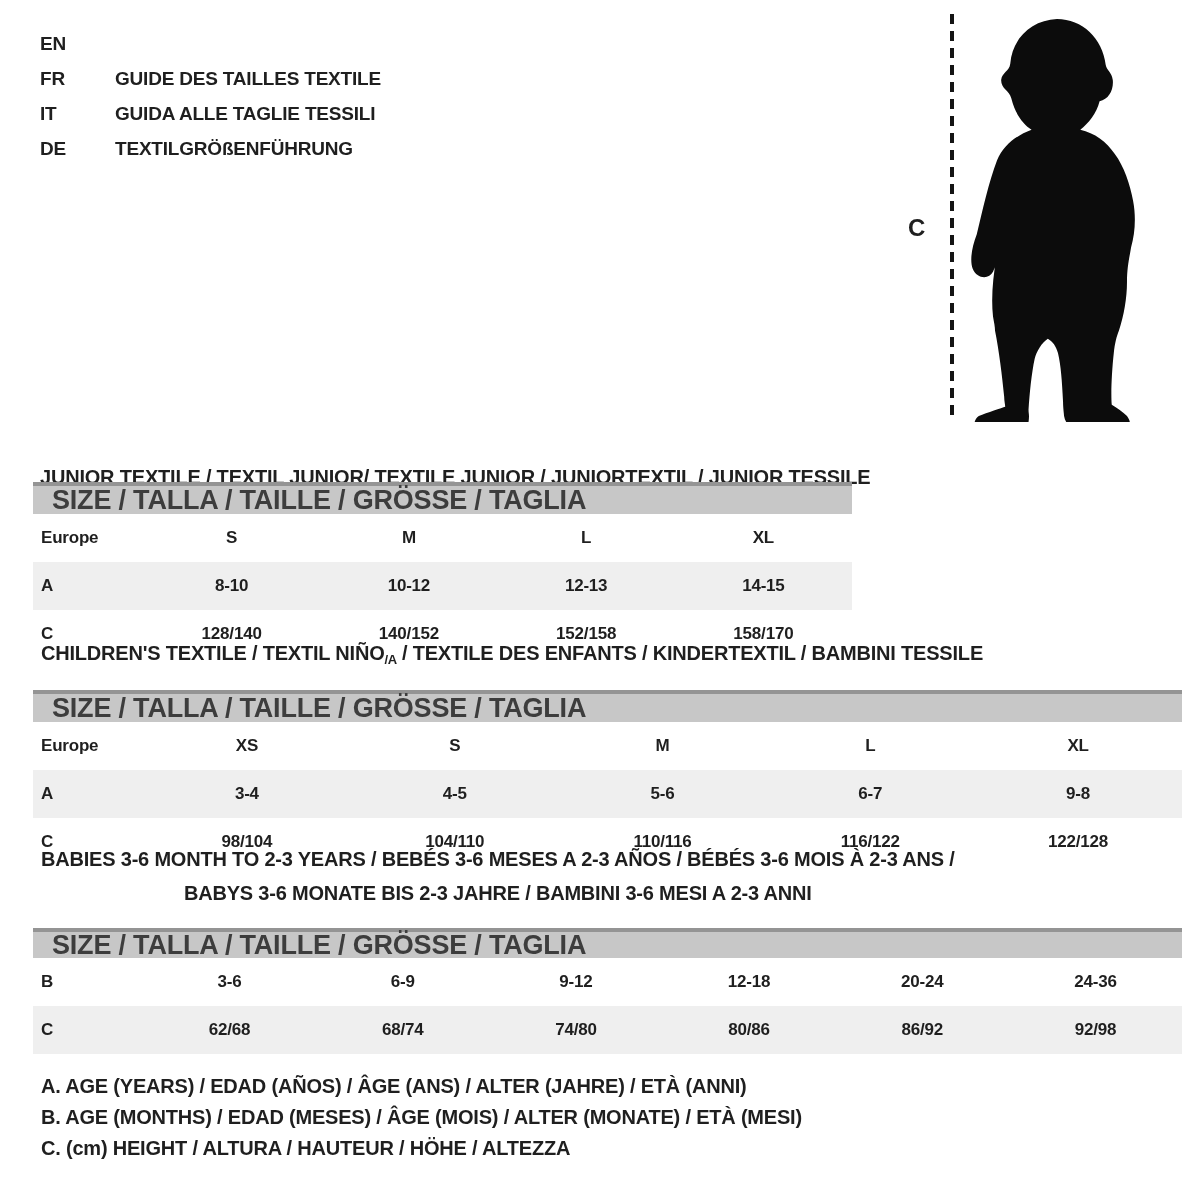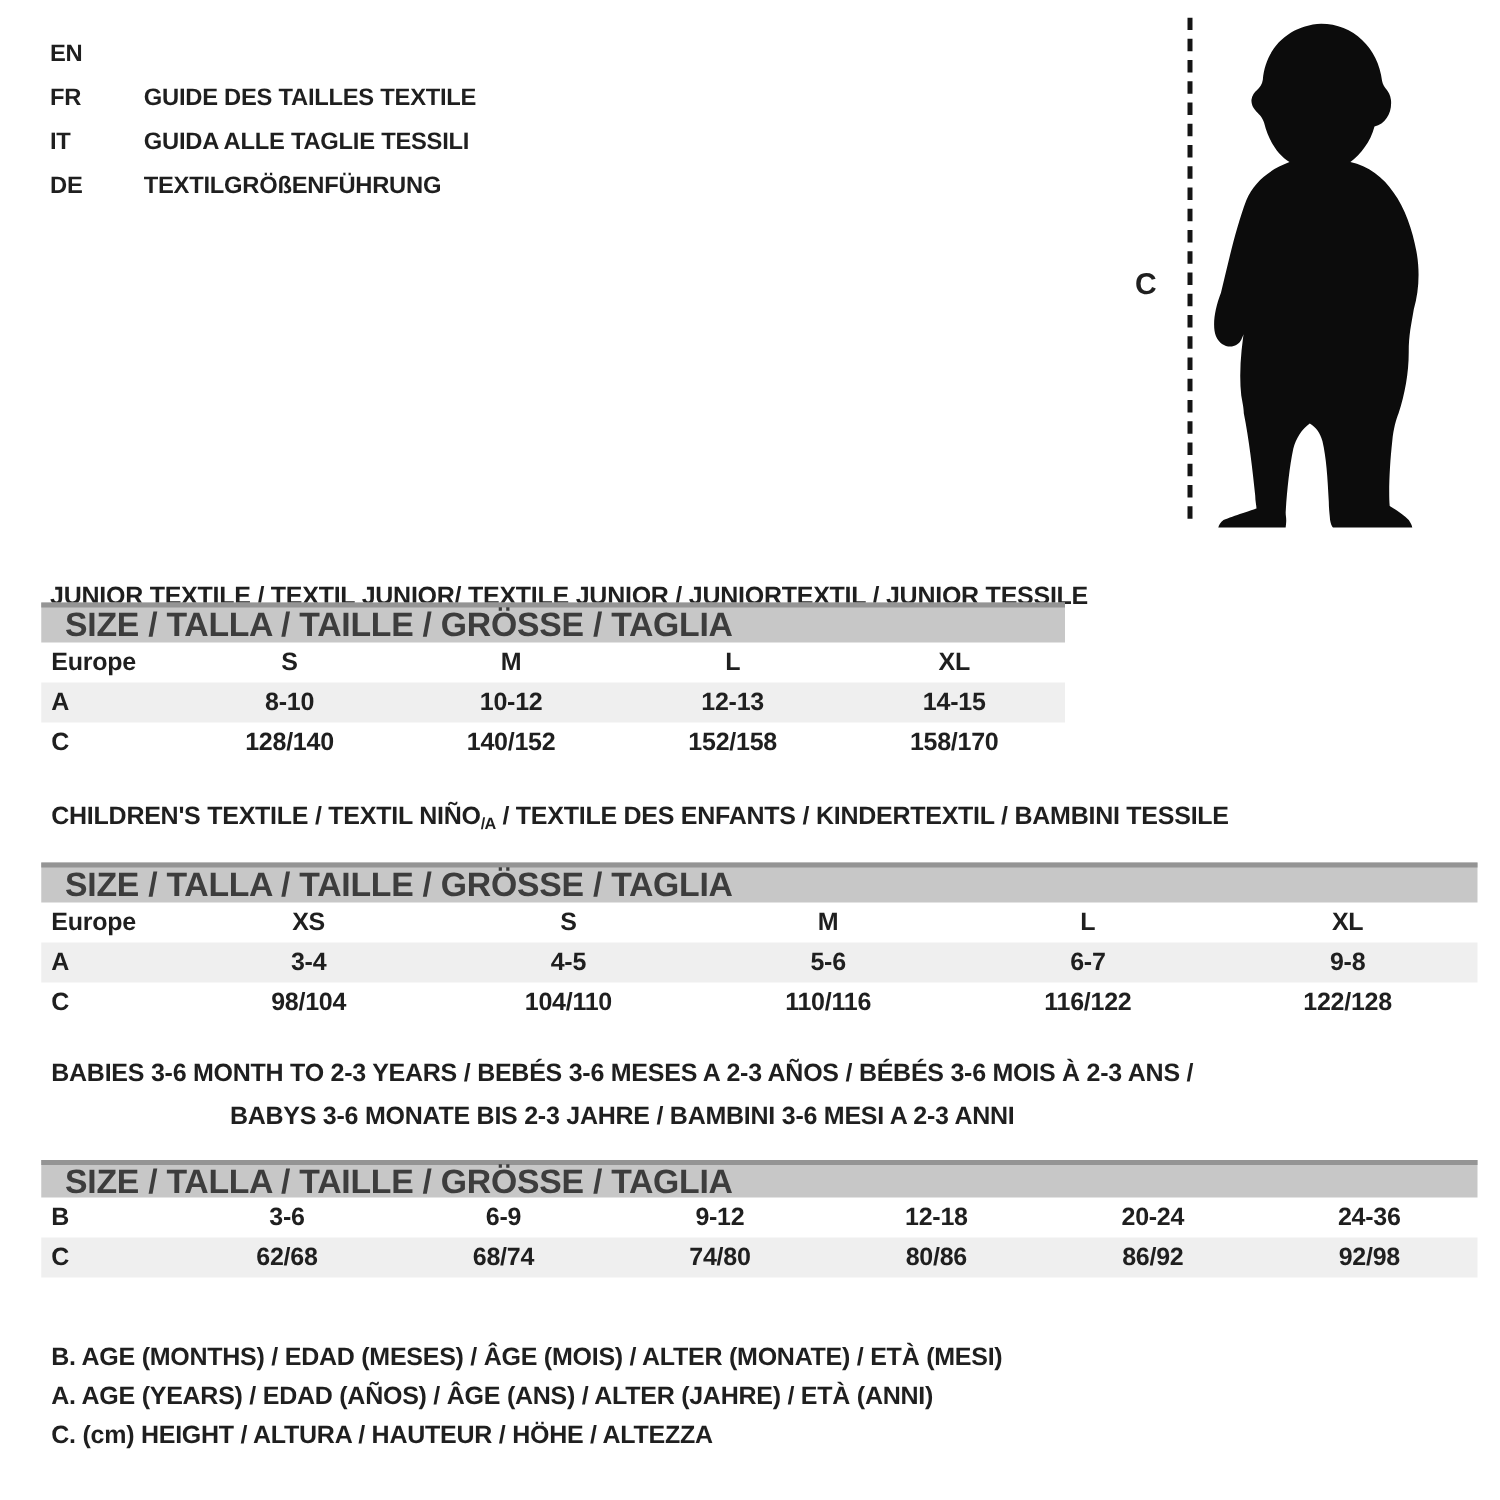--- a/index.html
+++ b/index.html
@@ -24,21 +24,21 @@
   .silhouette{position:absolute;left:58px;top:6px;}
   
   .sec-head{position:absolute;font-size:20px;line-height:34px;white-space:nowrap;}
   .sec-head sub{font-size:13px;vertical-align:-4px;letter-spacing:-0.5px;}
   
   .table{position:absolute;}
   .thead{
     height:32px;background:var(--hdr-bg);border-top:4px solid var(--hdr-border);
     display:flex;align-items:center;padding-left:19px;font-size:27px;color:var(--hdr-text);
   }
-  .trow{display:flex;height:32px;align-items:center;font-size:20px;}
+  .trow{display:flex;height:48px;align-items:center;font-size:17px;}
   .trow.shaded{background:var(--shade);}
   .tlabel{width:110px;padding-left:8px;}
   .tcell{flex:1;text-align:center;}
   
   .legend{position:absolute;left:41px;top:1071px;font-size:20px;line-height:31px;white-space:nowrap;}
 </style>
 </head>
 <body>
 
 <div class="page">
@@ -197,18 +197,18 @@
       <span class="tcell">62/68</span>
       <span class="tcell">68/74</span>
       <span class="tcell">74/80</span>
       <span class="tcell">80/86</span>
       <span class="tcell">86/92</span>
       <span class="tcell">92/98</span>
     </div>
   </div>
 
   <div class="legend">
+    <div>A. AGE (YEARS) / EDAD (AÑOS) / ÂGE (ANS) / ALTER (JAHRE) / ETÀ (ANNI)</div>
     <div>B. AGE (MONTHS) / EDAD (MESES) / ÂGE (MOIS) / ALTER (MONATE) / ETÀ (MESI)</div>
-    <div>A. AGE (YEARS) / EDAD (AÑOS) / ÂGE (ANS) / ALTER (JAHRE) / ETÀ (ANNI)</div>
     <div>C. (cm) HEIGHT / ALTURA / HAUTEUR / HÖHE / ALTEZZA</div>
   </div>
 
 </div>
 
 </body></html>

